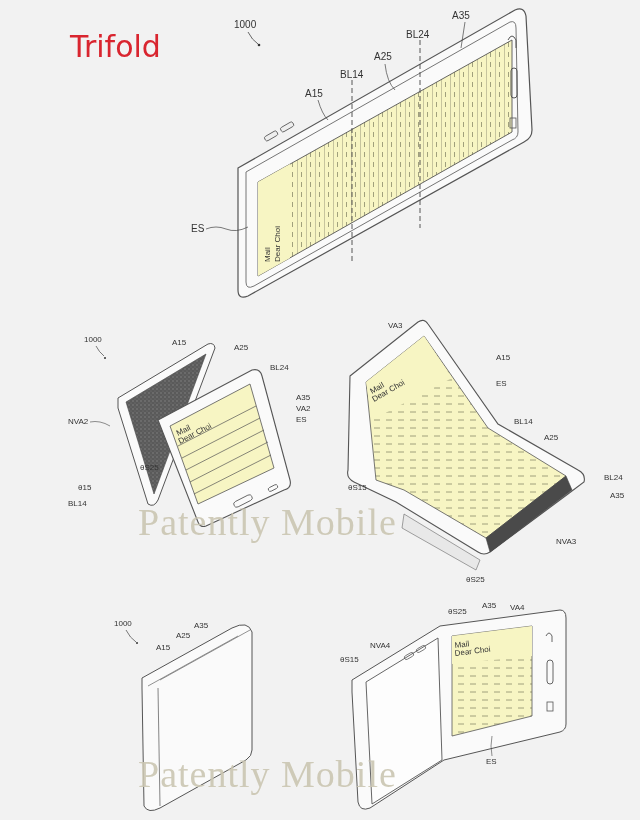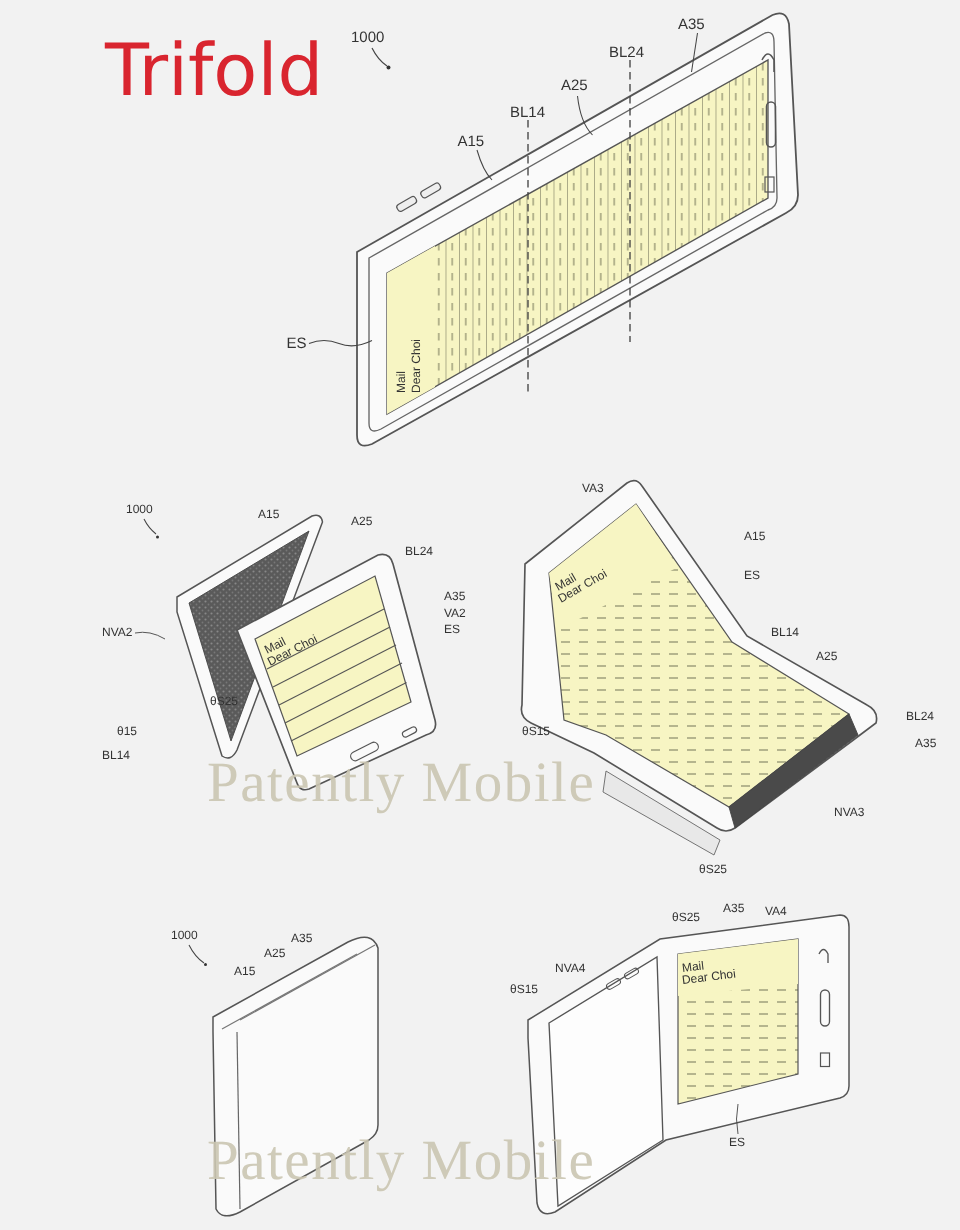--- a/index.html
+++ b/index.html
@@ -1,17 +1,17 @@
 <!DOCTYPE html>
 <html><head>
 <meta charset="utf-8">
 <style>
   html, body { margin:0; padding:0; }
   body { width:640px; height:820px; background:#f2f2f2; position:relative; overflow:hidden; font-family:"Liberation Sans", sans-serif; }
-  .title { position:absolute; left:70px; top:26px; color:#d9252f; font-size:48px; line-height:42px; font-family:"DejaVu Sans", sans-serif; font-weight:normal; letter-spacing:0px; }
+  .title { position:absolute; left:70px; top:26px; color:#d9252f; font-size:30px; line-height:42px; font-family:"DejaVu Sans", sans-serif; font-weight:normal; letter-spacing:0px; }
   .title span { display:block; }
   svg.fig { position:absolute; left:0; top:0; }
   .lbl { font-family:"Liberation Sans", sans-serif; font-size:10px; fill:#333; }
   .lbl-s { font-family:"Liberation Sans", sans-serif; font-size:8px; fill:#333; }
   .wm { position:absolute; color:#cbc6b2; font-family:Liberation Serif, serif; font-size:38px; font-weight:normal; letter-spacing:1px; opacity:0.9; white-space:nowrap; }
 </style>
 </head>
 <body>
 
 <div class="title">

